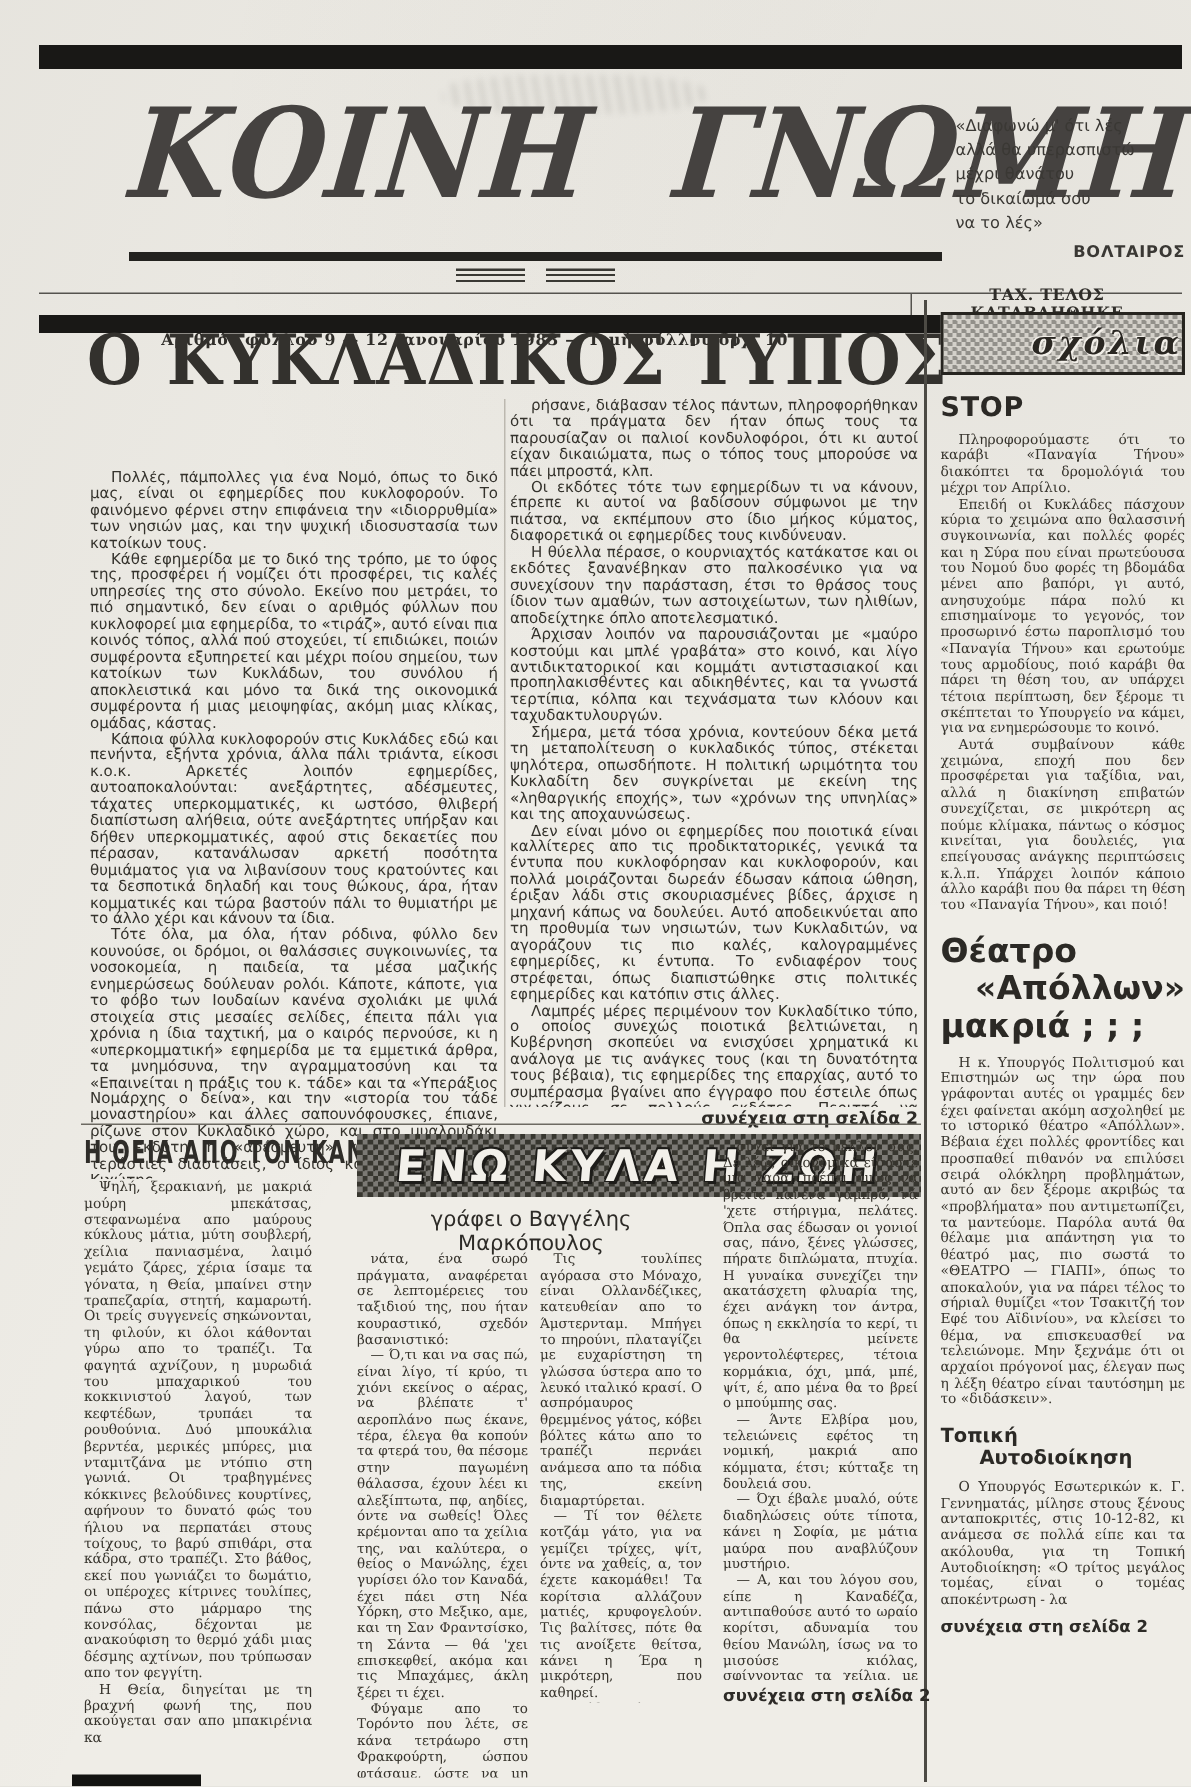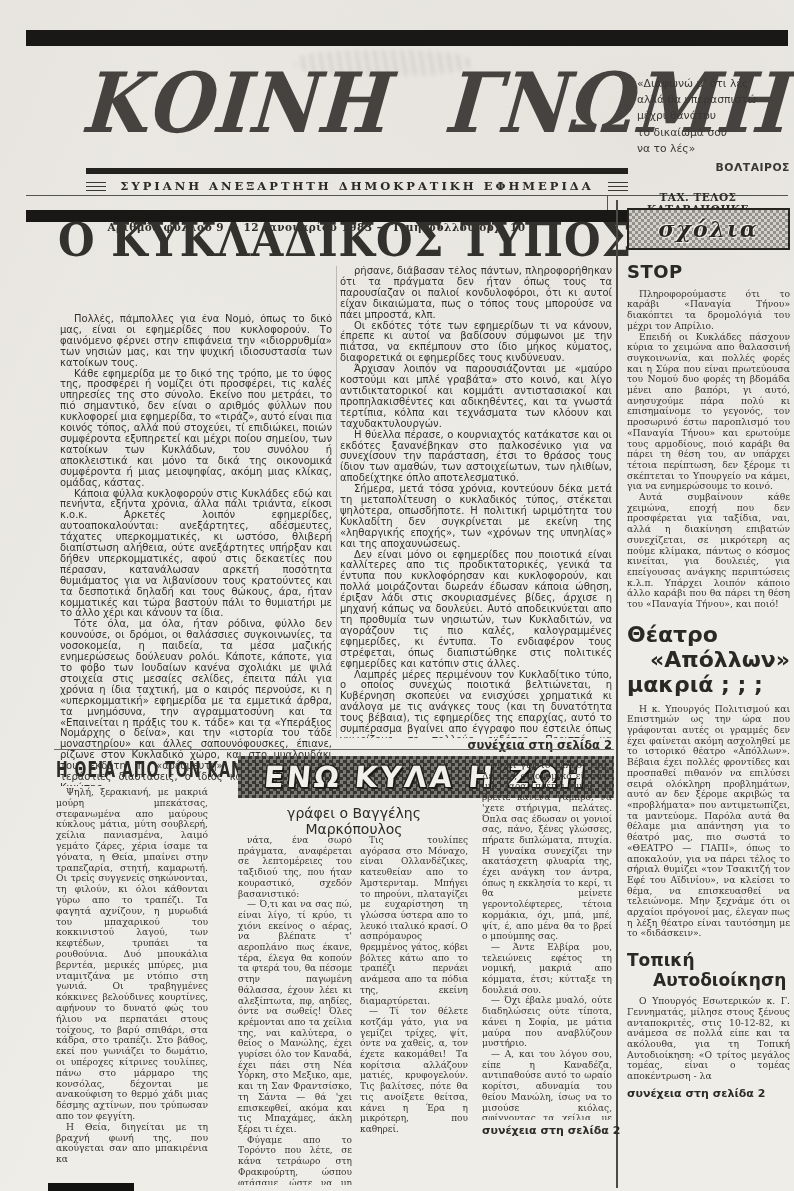--- a/index.html
+++ b/index.html
@@ -45,29 +45,29 @@
         font-family:"DejaVu Sans",sans-serif;font-weight:bold;font-size:11.5px;color:#2d2b27;}
   
   .sb-rule{position:absolute;left:616px;top:200px;width:2px;height:988px;background:#4c4a44;}
   .sidebar{position:absolute;left:627px;top:208px;width:163px;height:978px;overflow:hidden;}
   .checker-light{background-color:#d3d0c9;
         background-image:conic-gradient(#92908a 25%,rgba(0,0,0,0) 0 50%,#92908a 0 75%,rgba(0,0,0,0) 0);
         background-size:6px 6px;}
   .checker-dark{background-color:#7b7974;
         background-image:conic-gradient(#37362f 25%,rgba(0,0,0,0) 0 50%,#37362f 0 75%,rgba(0,0,0,0) 0);
         background-size:7px 7px;}
-  .comments-box{height:38px;border:2px solid #26241f;display:flex;align-items:center;justify-content:center;}
+  .comments-box{height:38px;border:2px solid #26241f;display:flex;align-items:center;justify-content:flex-end;}
   .comments-box span{font-family:"DejaVu Serif",serif;font-style:italic;font-weight:bold;font-size:22px;
         letter-spacing:2px;color:#2a2722;text-shadow:1px 1px 0 #f2efe9,-1px -1px 0 #f2efe9;}
   .sb-title{font-family:"DejaVu Sans",sans-serif;font-weight:bold;color:#2b2925;margin:12px 0 6px 0;}
   .sb-title div{line-height:1.15;}
   .sb-title.t1{font-size:18px;letter-spacing:.5px;}
   .sb-title.t2{font-size:22px;}
   .sb-title.t2 div:nth-child(2){text-align:right;}
-  .sb-title.t3{font-size:17px;}
+  .sb-title.t3{font-size:13px;}
   .sb-title.t3 div:nth-child(2){padding-left:26px;}
   .sb-body p{margin:0;text-indent:12px;}
   .sb-body{text-align:justify;font-size:9.2px;line-height:10.7px;color:#36332c;}
   .sb-cont{font-family:"DejaVu Sans",sans-serif;font-weight:bold;font-size:11px;margin-top:5px;color:#2d2b27;}
   
   .bottom-rule{position:absolute;left:54px;top:749px;width:560px;height:1px;background:#6d6a62;}
   .aunt-headline{position:absolute;left:56px;top:757px;width:180px;font-family:"DejaVu Sans",sans-serif;
         font-weight:bold;font-size:14px;letter-spacing:1px;color:#2e2c28;white-space:nowrap;
         transform:scaleY(1.5);transform-origin:top left;}
   .aunt-body{position:absolute;left:56px;top:787px;width:152px;height:398px;overflow:hidden;
@@ -96,21 +96,20 @@
   <div class="bar" style="left:26px;top:30px;width:762px;height:16px;"></div>
   <div class="smudge"></div>
 
   <div class="masthead">
     <span class="title">ΚΟΙΝΗ ΓΝΩΜΗ</span>
   </div>
   <div class="title-underline"></div>
 
   <div class="subtitle-row">
     <span class="deco"></span>
-    <span class="subtitle">ΣΥΡΙΑΝΗ ΑΝΕΞΑΡΤΗΤΗ ΔΗΜΟΚΡΑΤΙΚΗ ΕΦΗΜΕΡΙΔΑ</span>
     <span class="deco"></span>
   </div>
 
   <div class="quote">
     <div class="qtext">«Διαφωνώ μ' ότι λές
 αλλά θα υπερασπιστώ
 μέχρι θανάτου
 το δικαίωμά σου
 να το λές»</div>
     <div class="qauthor">ΒΟΛΤΑΙΡΟΣ</div>
@@ -126,22 +125,22 @@
   <div class="body-col col1">
       <p>Πολλές, πάμπολλες για ένα Νομό, όπως το δικό μας, είναι οι εφημερίδες που κυκλοφορούν. Το φαινόμενο φέρνει στην επιφάνεια την «ιδιορρυθμία» των νησιών μας, και την ψυχική ιδιοσυστασία των κατοίκων τους.</p>
       <p>Κάθε εφημερίδα με το δικό της τρόπο, με το ύφος της, προσφέρει ή νομίζει ότι προσφέρει, τις καλές υπηρεσίες της στο σύνολο. Εκείνο που μετράει, το πιό σημαντικό, δεν είναι ο αριθμός φύλλων που κυκλοφορεί μια εφημερίδα, το «τιράζ», αυτό είναι πια κοινός τόπος, αλλά πού στοχεύει, τί επιδιώκει, ποιών συμφέροντα εξυπηρετεί και μέχρι ποίου σημείου, των κατοίκων των Κυκλάδων, του συνόλου ή αποκλειστικά και μόνο τα δικά της οικονομικά συμφέροντα ή μιας μειοψηφίας, ακόμη μιας κλίκας, ομάδας, κάστας.</p>
       <p>Κάποια φύλλα κυκλοφορούν στις Κυκλάδες εδώ και πενήντα, εξήντα χρόνια, άλλα πάλι τριάντα, είκοσι κ.ο.κ. Αρκετές λοιπόν εφημερίδες, αυτοαποκαλούνται: ανεξάρτητες, αδέσμευτες, τάχατες υπερκομματικές, κι ωστόσο, θλιβερή διαπίστωση αλήθεια, ούτε ανεξάρτητες υπήρξαν και δήθεν υπερκομματικές, αφού στις δεκαετίες που πέρασαν, κατανάλωσαν αρκετή ποσότητα θυμιάματος για να λιβανίσουν τους κρατούντες και τα δεσποτικά δηλαδή και τους θώκους, άρα, ήταν κομματικές και τώρα βαστούν πάλι το θυμιατήρι με το άλλο χέρι και κάνουν τα ίδια.</p>
       <p>Τότε όλα, μα όλα, ήταν ρόδινα, φύλλο δεν κουνούσε, οι δρόμοι, οι θαλάσσιες συγκοινωνίες, τα νοσοκομεία, η παιδεία, τα μέσα μαζικής ενημερώσεως δούλευαν ρολόι. Κάποτε, κάποτε, για το φόβο των Ιουδαίων κανένα σχολιάκι με ψιλά στοιχεία στις μεσαίες σελίδες, έπειτα πάλι για χρόνια η ίδια ταχτική, μα ο καιρός περνούσε, κι η «υπερκομματική» εφημερίδα με τα εμμετικά άρθρα, τα μνημόσυνα, την αγραμματοσύνη και τα «Επαινείται η πράξις του κ. τάδε» και τα «Υπεράξιος Νομάρχης ο δείνα», και την «ιστορία του τάδε μοναστηρίου» και άλλες σαπουνόφουσκες, έπιανε, ρίζωνε στον Κυκλαδικό χώρο, και στο μυαλουδάκι του εκδότη η «αδέσμευτη» φυλλάδα, έπαιρνε τεράστιες διαστάσεις, ο ίδιος καμάρωνε σαν Δον Κιχώτης.</p>
     </div>
   <div class="col-rule"></div>
   <div class="body-col col2">
       <p>ρήσανε, διάβασαν τέλος πάντων, πληροφορήθηκαν ότι τα πράγματα δεν ήταν όπως τους τα παρουσίαζαν οι παλιοί κονδυλοφόροι, ότι κι αυτοί είχαν δικαιώματα, πως ο τόπος τους μπορούσε να πάει μπροστά, κλπ.</p>
       <p>Οι εκδότες τότε των εφημερίδων τι να κάνουν, έπρεπε κι αυτοί να βαδίσουν σύμφωνοι με την πιάτσα, να εκπέμπουν στο ίδιο μήκος κύματος, διαφορετικά οι εφημερίδες τους κινδύνευαν.</p>
+      <p>Η θύελλα πέρασε, ο κουρνιαχτός κατάκατσε και οι εκδότες ξανανέβηκαν στο παλκοσένικο για να συνεχίσουν την παράσταση, έτσι το θράσος τους ίδιον των αμαθών, των αστοιχείωτων, των ηλιθίων, αποδείχτηκε όπλο αποτελεσματικό.</p>
       <p>Άρχισαν λοιπόν να παρουσιάζονται με «μαύρο κοστούμι και μπλέ γραβάτα» στο κοινό, και λίγο αντιδικτατορικοί και κομμάτι αντιστασιακοί και προπηλακισθέντες και αδικηθέντες, και τα γνωστά τερτίπια, κόλπα και τεχνάσματα των κλόουν και ταχυδακτυλουργών.</p>
-      <p>Η θύελλα πέρασε, ο κουρνιαχτός κατάκατσε και οι εκδότες ξανανέβηκαν στο παλκοσένικο για να συνεχίσουν την παράσταση, έτσι το θράσος τους ίδιον των αμαθών, των αστοιχείωτων, των ηλιθίων, αποδείχτηκε όπλο αποτελεσματικό.</p>
       <p>Σήμερα, μετά τόσα χρόνια, κοντεύουν δέκα μετά τη μεταπολίτευση ο κυκλαδικός τύπος, στέκεται ψηλότερα, οπωσδήποτε. Η πολιτική ωριμότητα του Κυκλαδίτη δεν συγκρίνεται με εκείνη της «ληθαργικής εποχής», των «χρόνων της υπνηλίας» και της αποχαυνώσεως.</p>
       <p>Δεν είναι μόνο οι εφημερίδες που ποιοτικά είναι καλλίτερες απο τις προδικτατορικές, γενικά τα έντυπα που κυκλοφόρησαν και κυκλοφορούν, και πολλά μοιράζονται δωρεάν έδωσαν κάποια ώθηση, έριξαν λάδι στις σκουριασμένες βίδες, άρχισε η μηχανή κάπως να δουλεύει. Αυτό αποδεικνύεται απο τη προθυμία των νησιωτών, των Κυκλαδιτών, να αγοράζουν τις πιο καλές, καλογραμμένες εφημερίδες, κι έντυπα. Το ενδιαφέρον τους στρέφεται, όπως διαπιστώθηκε στις πολιτικές εφημερίδες και κατόπιν στις άλλες.</p>
       <p>Λαμπρές μέρες περιμένουν τον Κυκλαδίτικο τύπο, ο οποίος συνεχώς ποιοτικά βελτιώνεται, η Κυβέρνηση σκοπεύει να ενισχύσει χρηματικά κι ανάλογα με τις ανάγκες τους (και τη δυνατότητα τους βέβαια), τις εφημερίδες της επαρχίας, αυτό το συμπέρασμα βγαίνει απο έγγραφο που έστειλε όπως γνωρίζομε σε πολλούς εκδότες. Περιττό να αναφερθεί στο παρόν, ότι ο τύπος, αυτός ο επαρχιακός, που πολεμάει να κρατηθεί στα πόδια του, προσφέρει μεγάλη υπηρεσία στην εκάστοτε Κυ</p>
     </div>
   <div class="main-cont">συνέχεια στη σελίδα 2</div>
 
   <div class="sb-rule"></div>
   <div class="sidebar">
     <div class="comments-box checker-light">
       <span>σχόλια</span>

